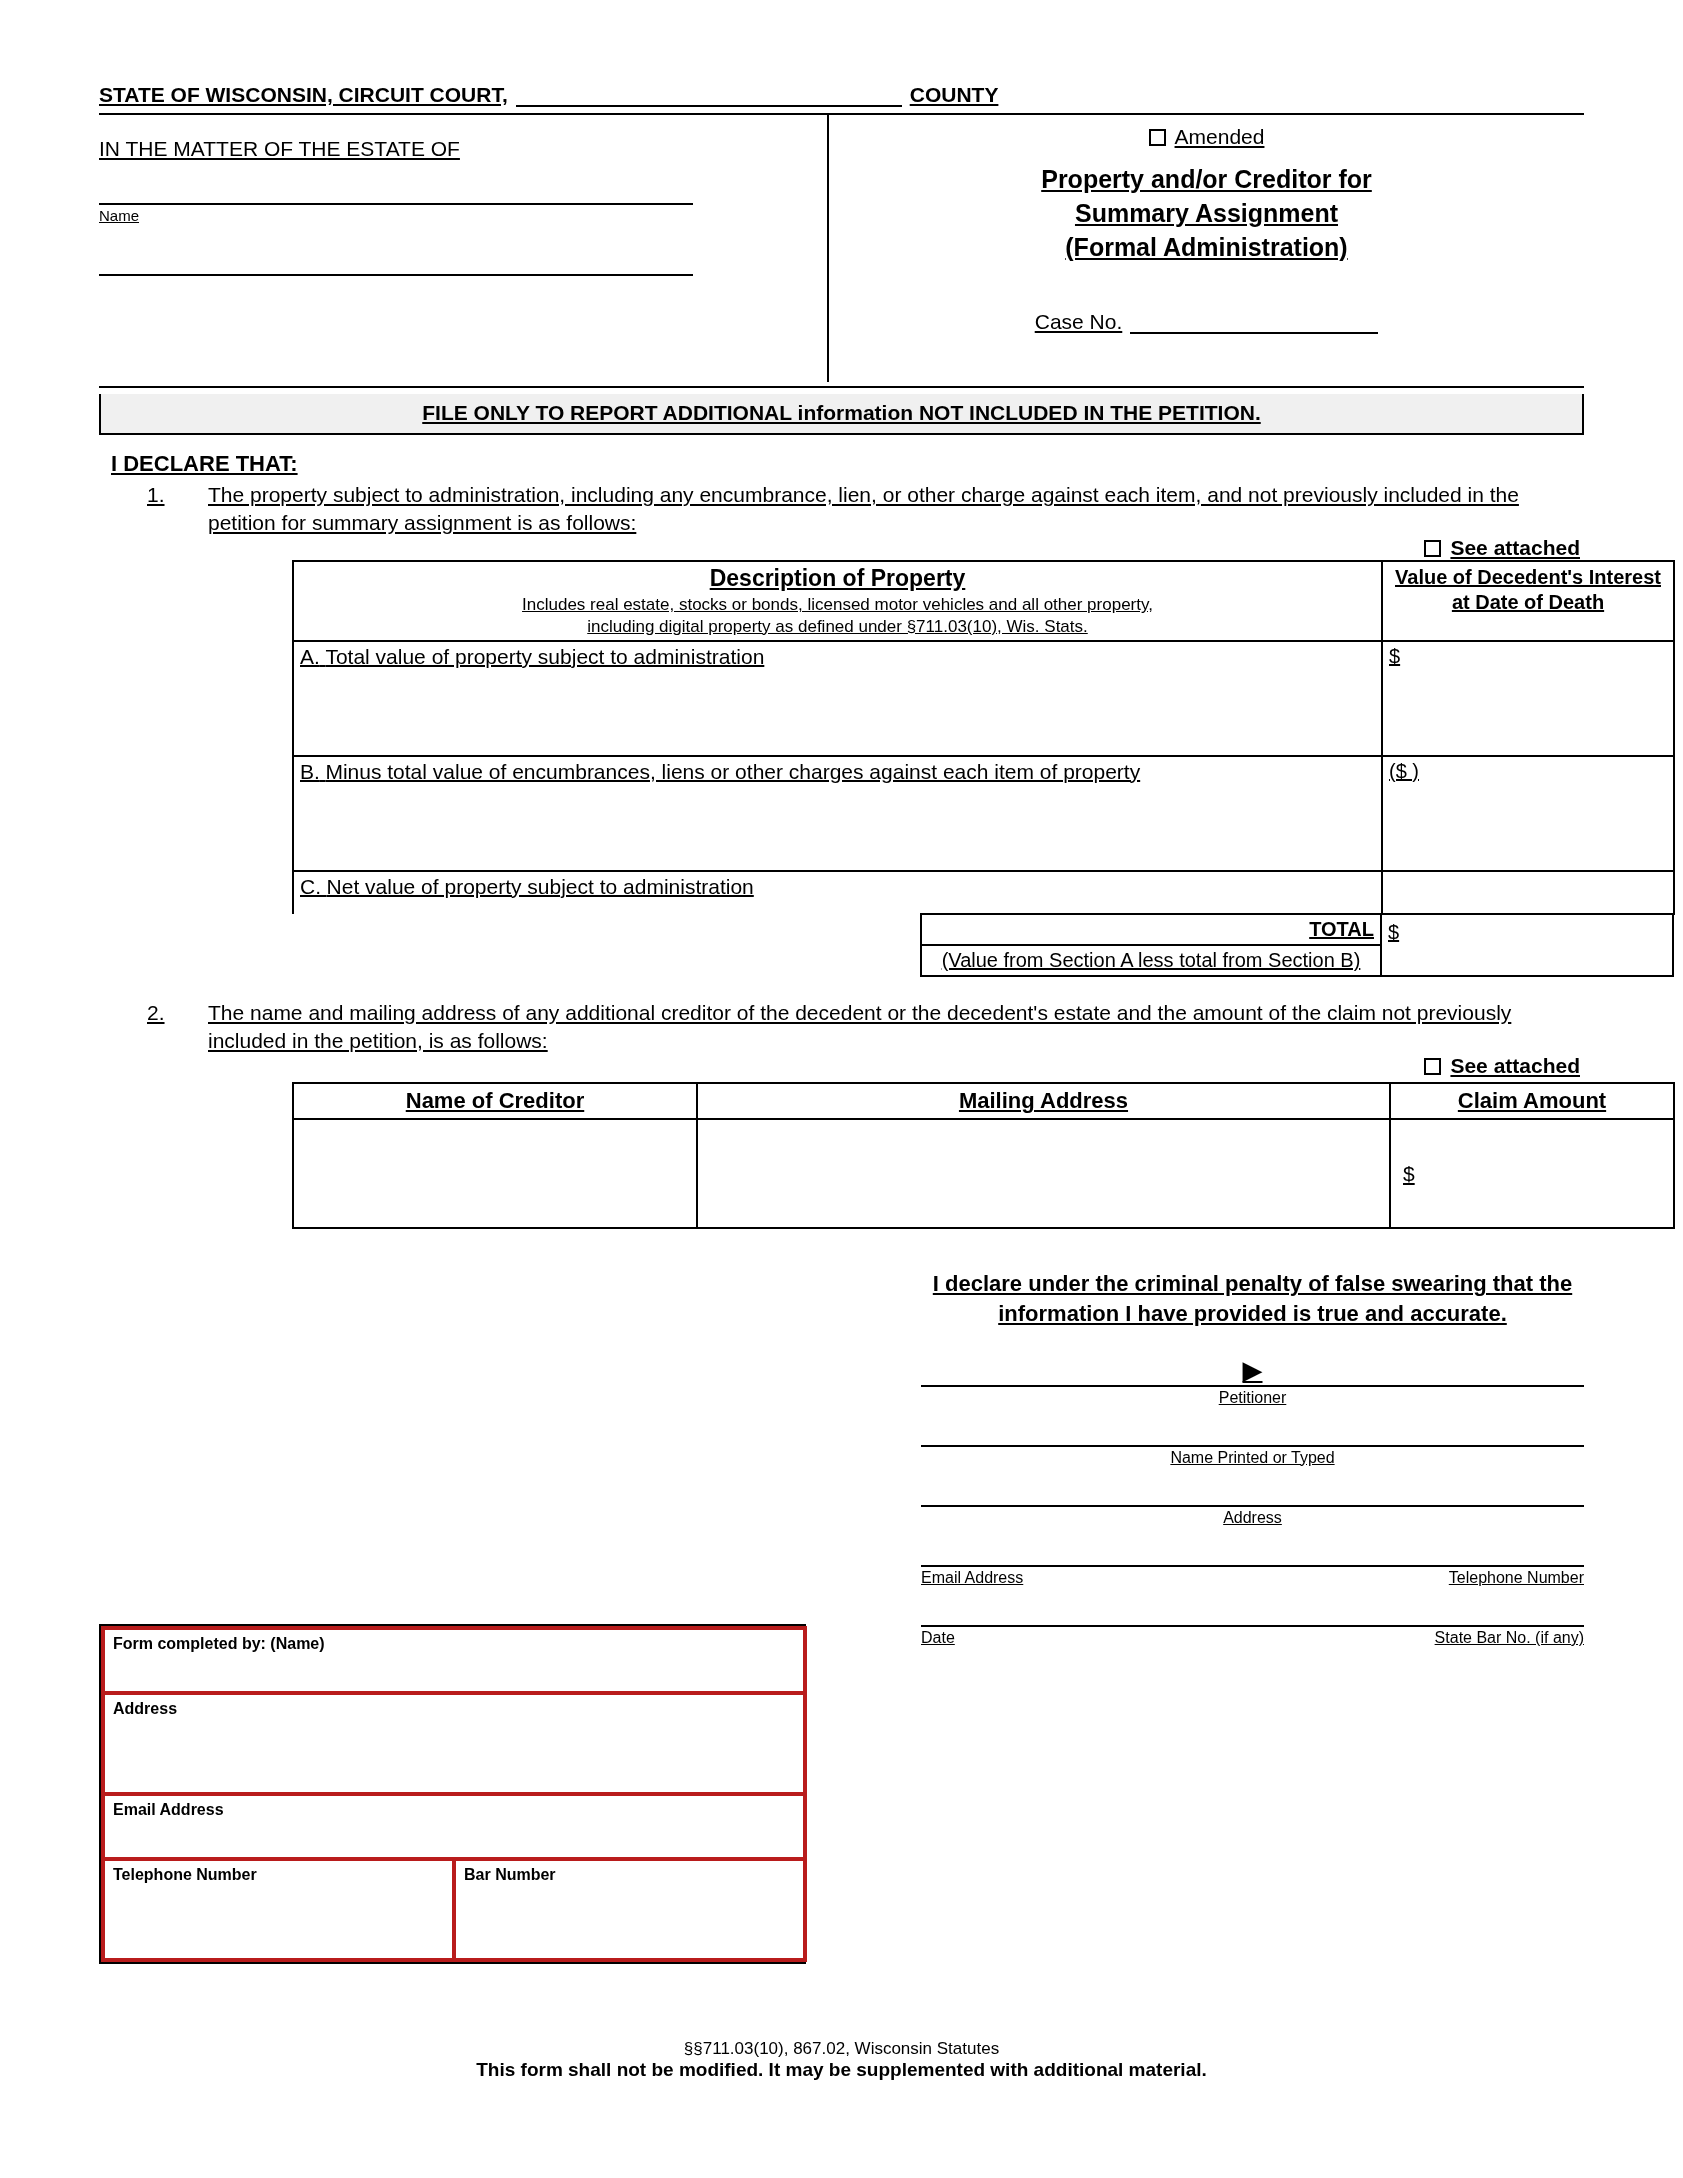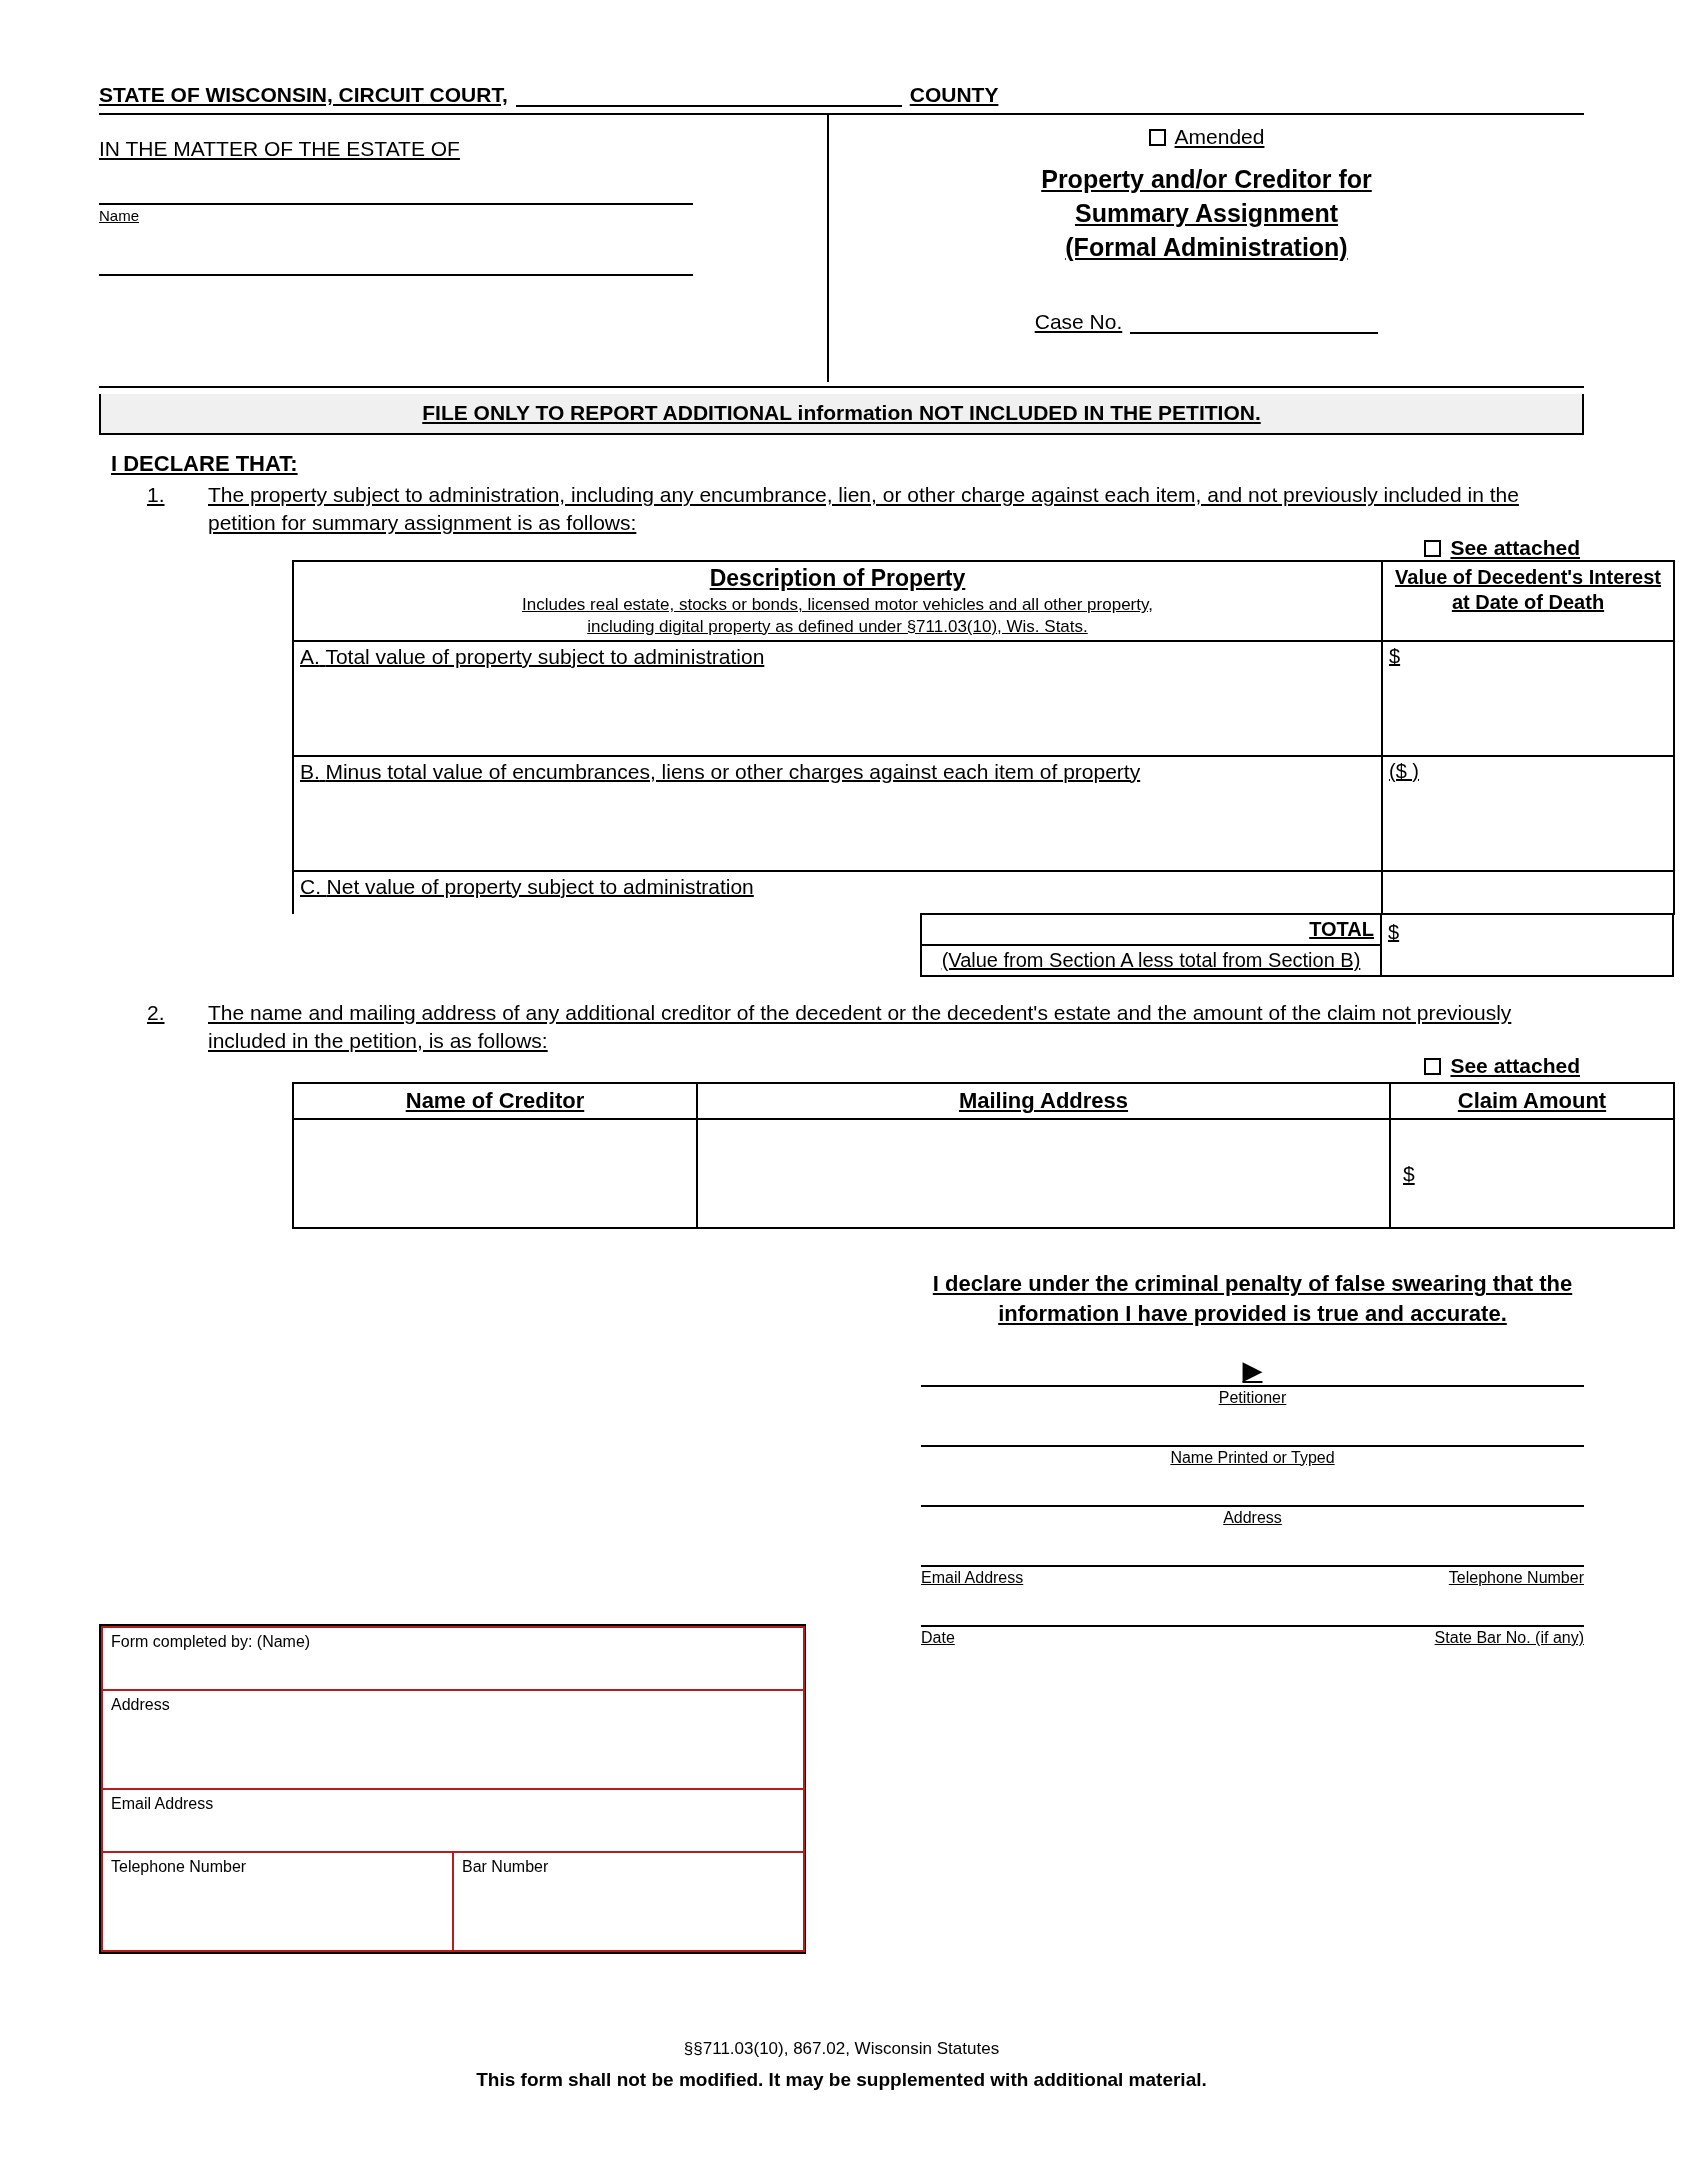--- a/index.html
+++ b/index.html
@@ -277,25 +277,26 @@
     width: 703px;
     border: 2px solid #000;
     border-collapse: collapse;
   }
   table.prep-tbl {
     border-collapse: collapse;
     width: 703px;
     table-layout: fixed;
   }
   table.prep-tbl td {
-    border: 2px solid #b91c1c;
+    border: 4px solid #b91c1c;
     font-size: 16px;
     padding: 5px 8px;
     vertical-align: top;
     height: 51px;
+    font-weight: bold;
   }
   table.prep-tbl td.tall { height: 87px; }
 
   
   .footer {
     position: absolute;
     left: 0;
     top: 2039px;
     width: 1683px;
     text-align: center;
@@ -304,21 +305,21 @@
   .footer .line1 {
     display: flex;
     justify-content: center;
     gap: 61px;
     font-weight: bold;
   }
   .footer .line1 span { font-weight: normal; }
   .footer .line2 {
     font-weight: bold;
     font-size: 19px;
-    margin-top: 10px;
+    margin-top: 0;
   }
 </style>
 </head>
 <body>
 
 <div class="page">
   <div class="inner">
 
     <div class="caption">
       <div class="caption-top">

